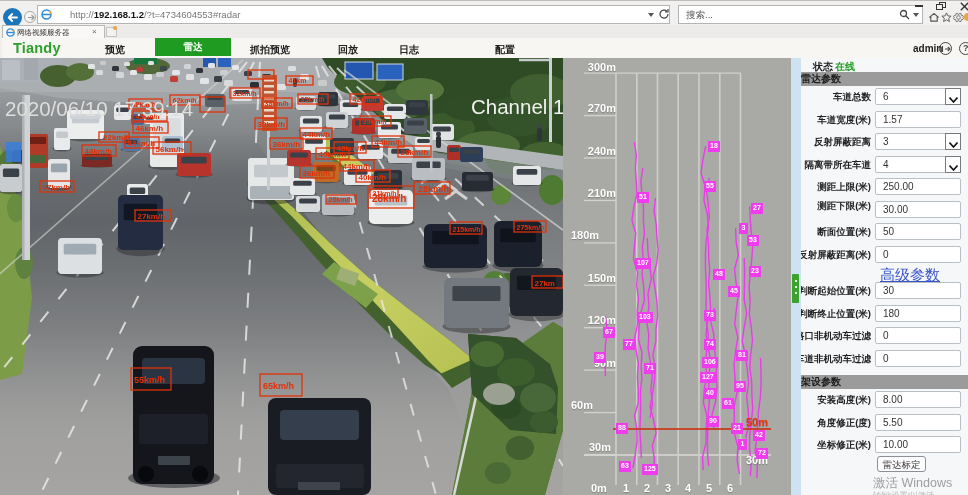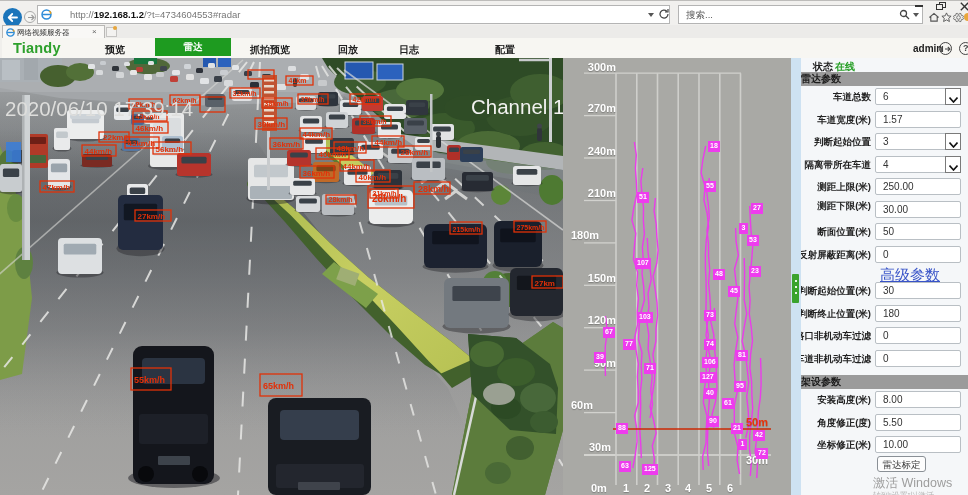--- a/index.html
+++ b/index.html
@@ -605,21 +605,21 @@
       <div class="abs" style="left:12px;top:2px;font-size:10px;color:#222;font-weight:bold">状态</div>
       <div class="abs" style="left:34px;top:2px;font-size:10px;color:#2aa02a;font-weight:bold">在线</div>
       <div class="hdr" style="top:13.5px">雷达参数</div>
       <div class="plabel" style="top:33.0px">车道总数</div>
       <div class="pinput" style="top:30.0px">6</div>
       <div class="parrow" style="top:30.0px"><svg width="9" height="6" viewBox="0 0 9 6" style="margin-top:5px">
           <path d="M0.5 0.5 4.5 5 8.5 0.5" stroke="#111" stroke-width="1.6" fill="none"></path>
         </svg></div>
       <div class="plabel" style="top:55.5px">车道宽度(米)</div>
       <div class="pinput" style="top:52.5px">1.57</div>
-      <div class="plabel" style="top:78.0px">判断起始位置</div>
+      <div class="plabel" style="top:78.0px">反射屏蔽距离</div>
       <div class="pinput" style="top:75.0px">3</div>
       <div class="parrow" style="top:75.0px"><svg width="9" height="6" viewBox="0 0 9 6" style="margin-top:5px">
           <path d="M0.5 0.5 4.5 5 8.5 0.5" stroke="#111" stroke-width="1.6" fill="none"></path>
         </svg></div>
       <div class="plabel" style="top:100.5px">隔离带所在车道</div>
       <div class="pinput" style="top:97.5px">4</div>
       <div class="parrow" style="top:97.5px"><svg width="9" height="6" viewBox="0 0 9 6" style="margin-top:5px">
           <path d="M0.5 0.5 4.5 5 8.5 0.5" stroke="#111" stroke-width="1.6" fill="none"></path>
         </svg></div>
       <div class="plabel" style="top:123.0px">测距上限(米)</div>

